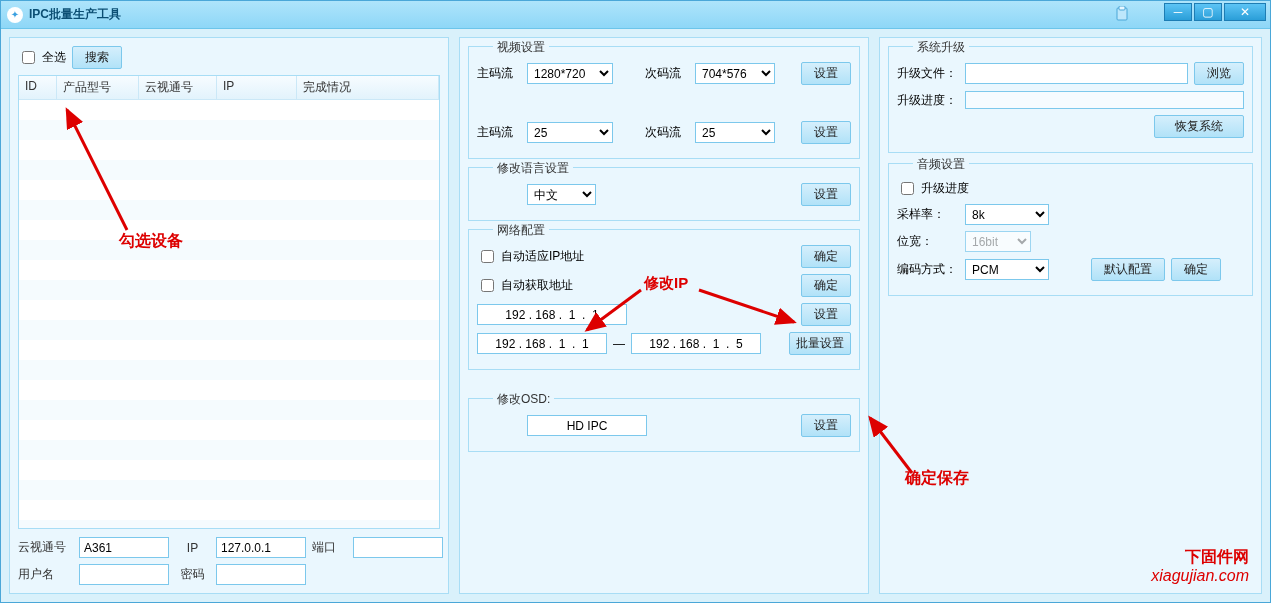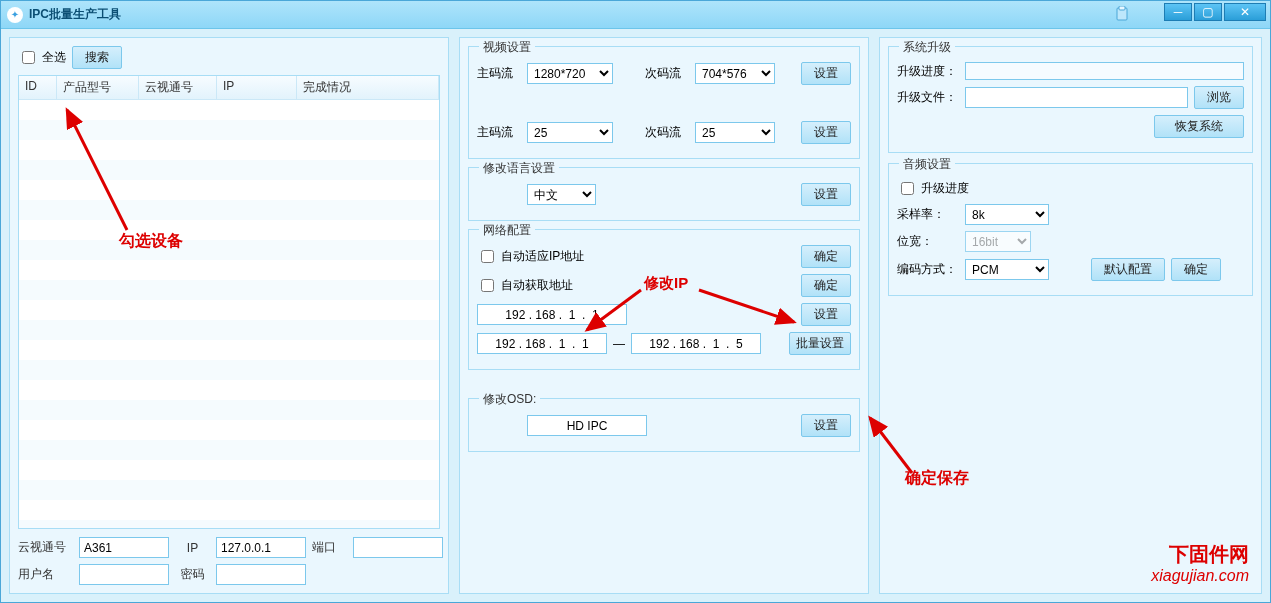--- a/index.html
+++ b/index.html
@@ -16,32 +16,32 @@
 .panel { background: #eaf7fe; border: 1px solid #a8ddf5; padding: 8px; }
 .panel.left { width: 440px; display: flex; flex-direction: column; }
 .panel.mid { width: 410px; display: flex; flex-direction: column; gap: 8px; overflow: hidden; position: relative; }
 .panel.right { flex: 1; display: flex; flex-direction: column; gap: 10px; position: relative; }
 .btn { background: linear-gradient(#fefeff,#e0f2fc); border: 1px solid #7cc8ec; padding: 2px 12px; color: #222; cursor: pointer; border-radius: 2px; }
 .btn.blue { background: linear-gradient(#d5effc,#b1e2f8); }
 input[type=text] { border: 1px solid #7cc8ec; padding: 2px 4px; background: #fff; height: 21px; }
 select { border: 1px solid #7cc8ec; background: #fff; height: 21px; padding: 1px 2px; }
 .row { display: flex; align-items: center; gap: 6px; margin-bottom: 6px; }
 .fieldset { border: 1px solid #a8ddf5; padding: 8px; background: #eaf7fe; position: relative; }
-.legend { position: relative; top: -16px; left: 2px; background: #eaf7fe; display: inline-block; padding: 0 4px; color: #333; }
+.legend { position: relative; top: -16px; left: 16px; background: #eaf7fe; display: inline-block; padding: 0 4px; color: #333; }
 .fs-body { margin-top: -10px; }
 .checkbox { display: inline-flex; align-items: center; gap: 4px; }
 .table { flex: 1; border: 1px solid #a8ddf5; background: #fff; display: flex; flex-direction: column; overflow: hidden; }
 .thead { display: flex; background: linear-gradient(#f7fcff,#e2f3fc); border-bottom: 1px solid #cbe8f7; }
 .th { padding: 3px 6px; border-right: 1px solid #cbe8f7; color: #333; }
 .tbody { flex: 1; background: repeating-linear-gradient(#fff 0 20px,#f5fbfe 20px 40px); }
 .bottom-form { padding-top: 8px; display: grid; grid-template-columns: 55px 90px 35px 90px 35px 90px; gap: 6px 6px; align-items: center; }
 .bottom-form label { text-align: left; color: #333; }
 .annot { position: absolute; color: #d00; font-weight: bold; font-size: 16px; pointer-events: none; }
 .watermark { position: absolute; right: 12px; bottom: 8px; text-align: right; line-height: 1.2; }
-.watermark .l1 { color: #d00; font-size: 20px; font-weight: bold; }
+.watermark .l1 { color: #d00; font-size: 16px; font-weight: bold; }
 .watermark .l2 { color: #d00; font-size: 16px; font-style: italic; }
 svg.arrow { position: absolute; pointer-events: none; }
 </style>
 </head>
 <body>
 
 <div class="window">
   <div class="titlebar">
     <span class="app-icon">✦</span>
     <span class="title">IPC批量生产工具</span>
@@ -199,27 +199,27 @@
           <button class="btn blue">设置</button>
         </div>
       </div>
     </div>
 
     <div class="panel right">
       <div class="fieldset">
         <span class="legend">系统升级</span>
         <div class="fs-body">
           <div class="row">
-            <span style="width:62px">升级进度：</span>
-            <div style="flex:1;height:18px;border:1px solid #7cc8ec;background:#f5fbff"></div>
-          </div>
-          <div class="row">
             <span style="width:62px">升级文件：</span>
             <input type="text" style="flex: 1 1 0%;">
             <button class="btn blue">浏览</button>
+          </div>
+          <div class="row">
+            <span style="width:62px">升级进度：</span>
+            <div style="flex:1;height:18px;border:1px solid #7cc8ec;background:#f5fbff"></div>
           </div>
           <div class="row" style="justify-content:flex-end">
             <button class="btn blue" style="width:90px">恢复系统</button>
           </div>
         </div>
       </div>
 
       <div class="fieldset">
         <span class="legend">音频设置</span>
         <div class="fs-body">

